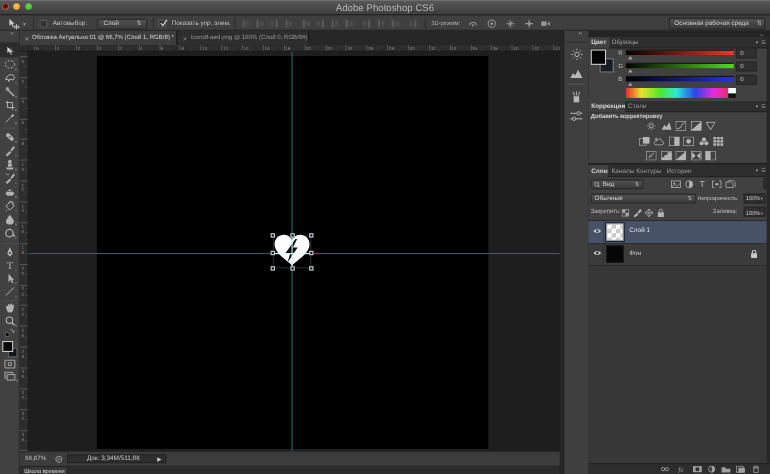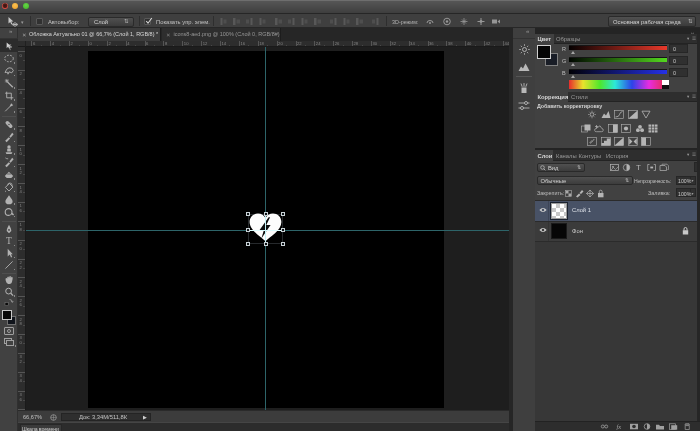--- a/index.html
+++ b/index.html
@@ -7,20 +7,21 @@
 .ab{position:absolute;}
 .txt{position:absolute;white-space:nowrap;}
 </style></head><body>
 <div class="ab" style="left:0;top:0;width:700px;height:431px;">
 
 <div class="ab" style="left:0;top:0;width:700px;height:14px;background:linear-gradient(#585858,#3e3e3e);border-bottom:1px solid #262626;">
 <div class="ab" style="left:0;top:0;width:700px;height:1px;background:#6e6e6e;"></div>
 <div class="ab" style="left:2px;top:3px;width:6px;height:6px;border-radius:50%;background:radial-gradient(circle at 50% 45%,#3a120f 0%,#55201b 45%,#dd4b41 62%);"></div>
 <div class="ab" style="left:12px;top:3px;width:6px;height:6px;border-radius:50%;background:radial-gradient(circle at 50% 35%,#f8c253,#ed9e28);"></div>
 <div class="ab" style="left:23px;top:3px;width:6px;height:6px;border-radius:50%;background:radial-gradient(circle at 50% 35%,#68d348,#3db525);"></div>
+<div class="txt" style="left:0;top:2px;width:700px;text-align:center;font-size:8.8px;color:#b6b6b6;">Adobe Photoshop CS6</div>
 </div>
 <div class="ab" style="left:0;top:14px;width:700px;height:14px;background:#3f3f3f;border-bottom:1px solid #272727;">
 <svg class="ab" style="left:7px;top:2.5px;" width="11" height="10" viewBox="0 0 11 10">
         <path d="M1.5 0 L1.5 6.5 L3.2 4.9 L4.3 7.4 L5.4 6.9 L4.3 4.5 L6.4 4.5 Z" fill="#c9c9c9"></path>
         <g stroke="#c9c9c9" stroke-width="0.8" fill="none">
           <path d="M5.5 7.5 h5 M8 5 v5 M6.6 6 L5.7 7.5 L6.6 9 M9.4 6 L10.3 7.5 L9.4 9"></path>
         </g>
       </svg>
 <div class="txt" style="left:21px;top:5px;font-size:5px;color:#9a9a9a;">▾</div>
 <div class="ab" style="left:30px;top:2px;width:1px;height:10px;background:#2e2e2e;"></div>

